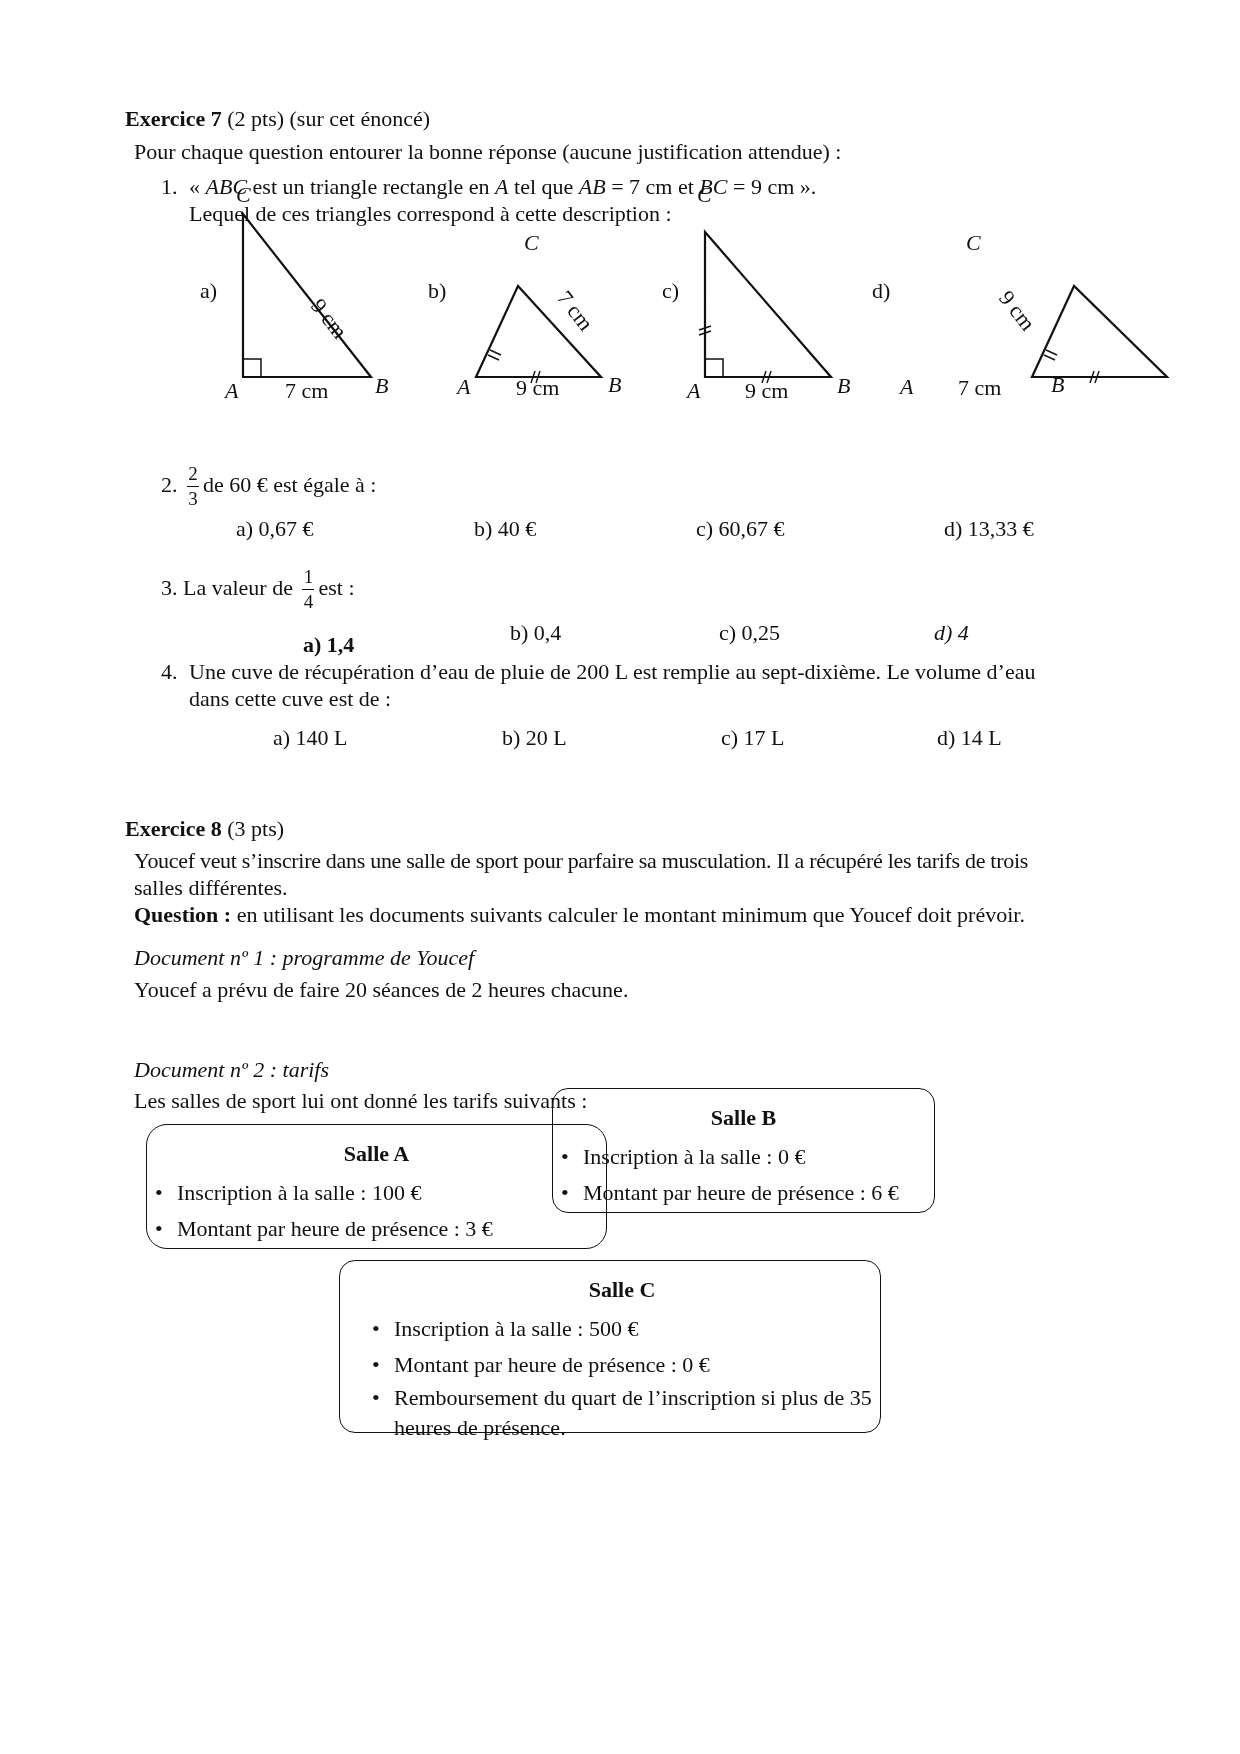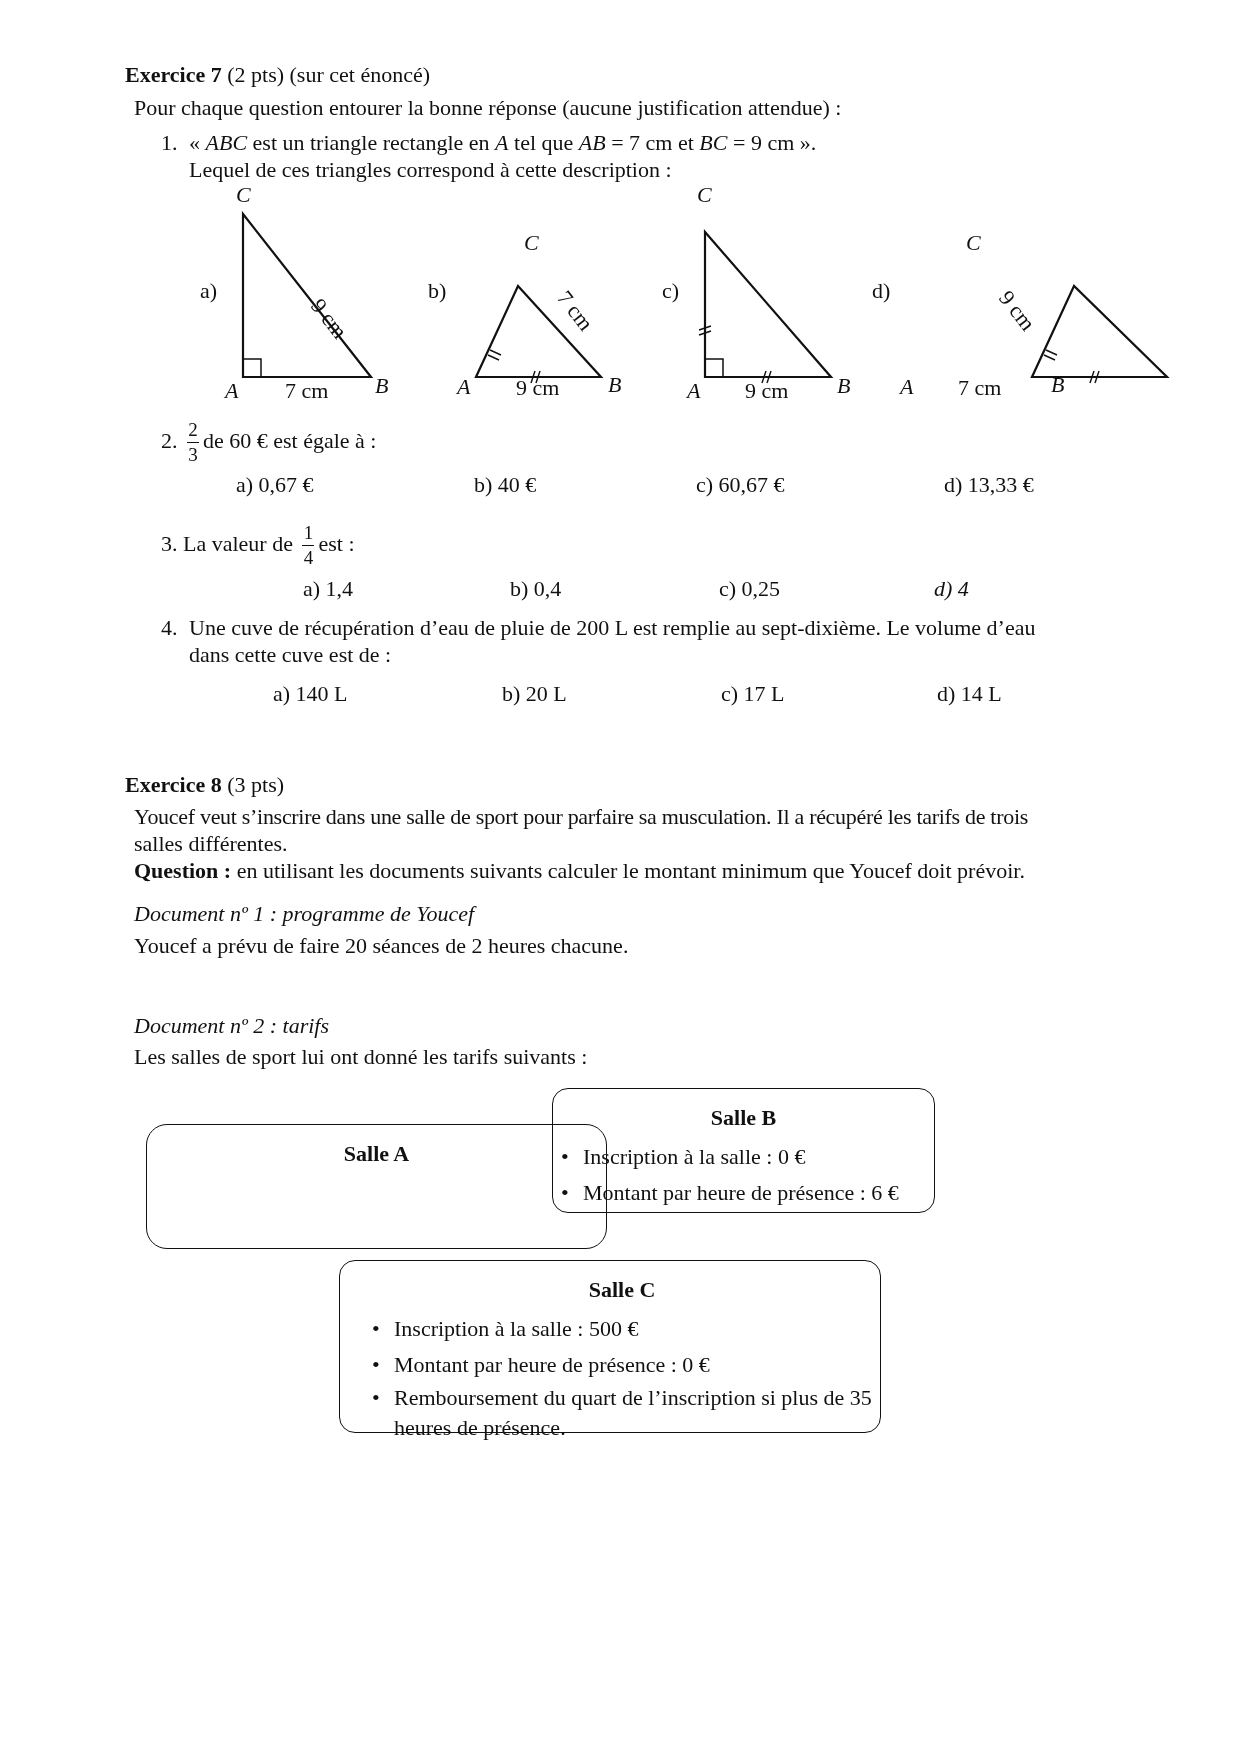--- a/index.html
+++ b/index.html
@@ -1,19 +1,19 @@
 <!DOCTYPE html>
 <html><head>
 <meta charset="utf-8">
 <style>
   html, body { margin:0; padding:0; background:#ffffff; }
   body { width:1240px; height:1754px; position:relative; overflow:hidden;
          font-family:"DejaVu Serif","Liberation Serif",serif; color:#111; }
   .abs { position:absolute; white-space:nowrap; }
-  .t { font-family:"Liberation Serif",serif; font-size:22px; letter-spacing:0; }
+  .t { font-family:"Liberation Serif",serif; font-size:22px; letter-spacing:0;margin-top:44px; }
   .b { font-weight:bold; }
   .i { font-style:italic; }
   .frac { display:inline-block; vertical-align:middle; text-align:center; line-height:22px; margin:0 4px; }
   .frac span { display:block; font-size:19px; }
   .frac .bar { border-top:1.3px solid #111; width:12px; margin:1px auto; height:0; }
   svg text { font-family:"Liberation Serif",serif; }
   .box { position:absolute; border:1.6px solid #111; border-radius:16px; box-sizing:border-box; }
   .box .title { text-align:center; font-weight:bold; font-family:"Liberation Serif",serif; font-size:22px; margin-top:16px; }
   .box ul { list-style:none; margin:8px 0 0 0; padding:0 0 0 8px; }
   .box li { font-family:"Liberation Serif",serif; font-size:22px; line-height:36px; position:relative; padding-left:22px; }
@@ -98,21 +98,21 @@
 <div class="abs t" style="left:236px;top:472px;">a) 0,67 €</div>
 <div class="abs t" style="left:474px;top:472px;font-family:Liberation Serif, serif;">b) 40 €</div>
 <div class="abs t" style="left:696px;top:472px;">c) 60,67 €</div>
 <div class="abs t" style="left:944px;top:472px;">d) 13,33 €</div>
 
 <div class="abs t" style="left:161px;top:519px;line-height:50px;">
   <span>3.</span>
   <span>La valeur de</span>
   <span class="frac"><span>1</span><span class="bar"></span><span>4</span></span><span>est :</span>
 </div>
-<div class="abs t" style="left:303px;top:576px;">a) 1,4</div>
+<div class="abs t" style="left:303px;top:588px;font-weight:bold;">a) 1,4</div>
 <div class="abs t" style="left:510px;top:576px;">b) 0,4</div>
 <div class="abs t" style="left:719px;top:576px;">c) 0,25</div>
 <div class="abs t" style="left:934px;top:576px;font-style:italic;">d) 4</div>
 
 <div class="abs t" style="left:161px;top:615px;">4.</div>
 <div class="abs t" style="left:189px;top:615px;">Une cuve de récupération d’eau de pluie de 200 L est remplie au sept-dixième. Le volume d’eau</div>
 <div class="abs t" style="left:189px;top:642px;">dans cette cuve est de :</div>
 <div class="abs t" style="left:273px;top:681px;">a) 140 L</div>
 <div class="abs t" style="left:502px;top:681px;">b) 20 L</div>
 <div class="abs t" style="left:721px;top:681px;">c) 17 L</div>
@@ -129,20 +129,24 @@
 </div>
 
 <div class="abs t i" style="left:134px;top:901px;">Document nº 1 : programme de Youcef</div>
 <div class="abs t" style="left:134px;top:933px;">Youcef a prévu de faire 20 séances de 2 heures chacune.</div>
 
 <div class="abs t i" style="left:134px;top:1013px;">Document nº 2 : tarifs</div>
 <div class="abs t" style="left:134px;top:1044px;">Les salles de sport lui ont donné les tarifs suivants :</div>
 
 <div class="box" style="left:146px;top:1124px;width:461px;height:125px;border-radius:21px;">
   <div class="title">Salle A</div>
+  <ul>
+    <li>Inscription à la salle : 100 €</li>
+    <li>Montant par heure de présence : 3 €</li>
+  </ul>
 </div>
 <div class="box" style="left:552px;top:1088px;width:383px;height:125px;">
   <div class="title">Salle B</div>
   <ul>
     <li>Inscription à la salle : 0 €</li>
     <li>Montant par heure de présence : 6 €</li>
   </ul>
 </div>
 <div class="box" style="left:339px;top:1260px;width:542px;height:173px;padding-left:24px;">
   <div class="title">Salle C</div>

